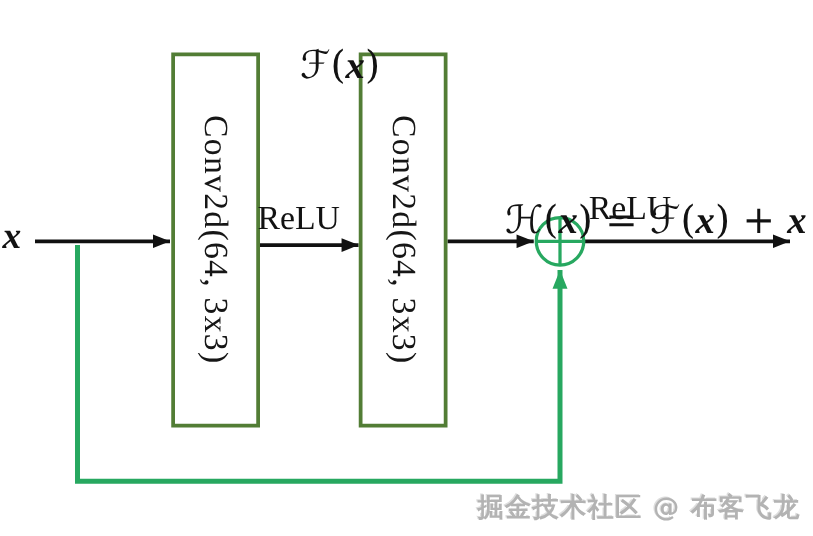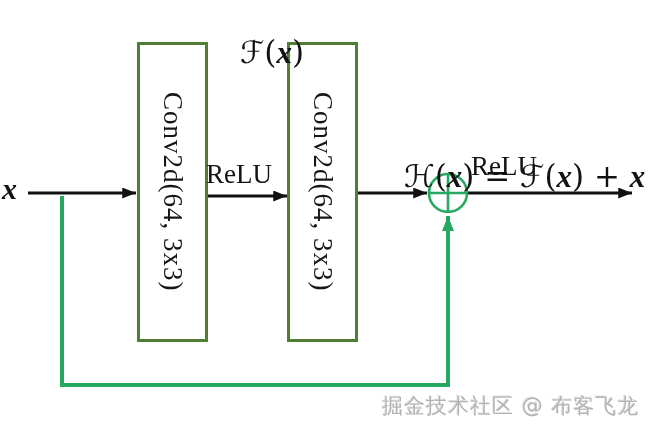--- a/index.html
+++ b/index.html
@@ -28,21 +28,21 @@
   .lbl{position:absolute;color:#121212;white-space:pre;}
   .math{font-size:31px;}
   .math .fn{font-family:"DejaVu Serif","DejaVu Sans",serif;}
   .vx{font-style:italic;font-weight:700;}
   .relu{font-size:27px;}
   .identity{font-size:31px;font-weight:600;}
   .input-x{font-size:30px;font-style:italic;font-weight:700;}
   .watermark{
     font-family:"DejaVu Sans","Liberation Sans",sans-serif;
     font-size:21px;
-    font-weight:400;
+    font-weight:700;
     color:#b3b3b3;
     text-shadow:1px 1px 0 #ffffff, -1px -1px 0 #dedede;
     letter-spacing:1px;
   }
 </style>
 </head>
 <body>
 
 <div class="canvas">
 

